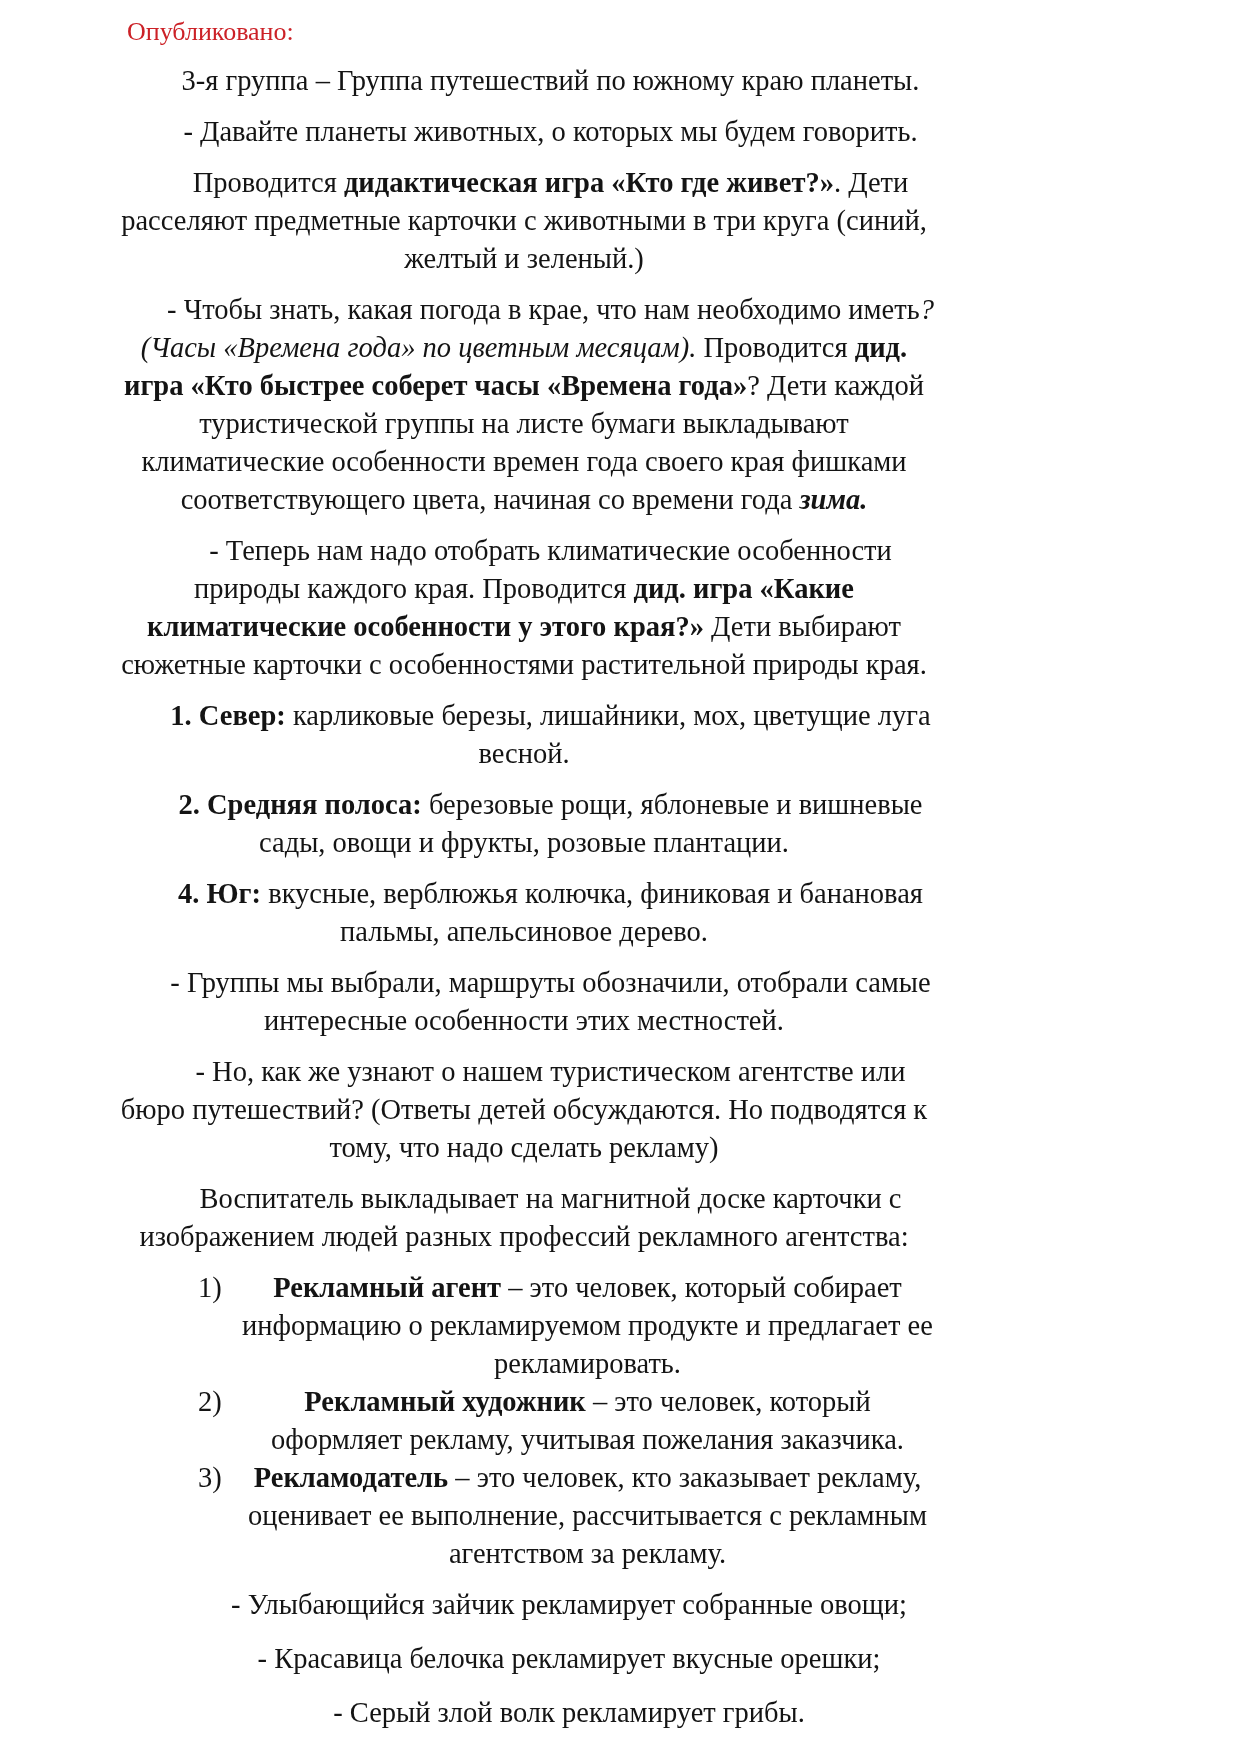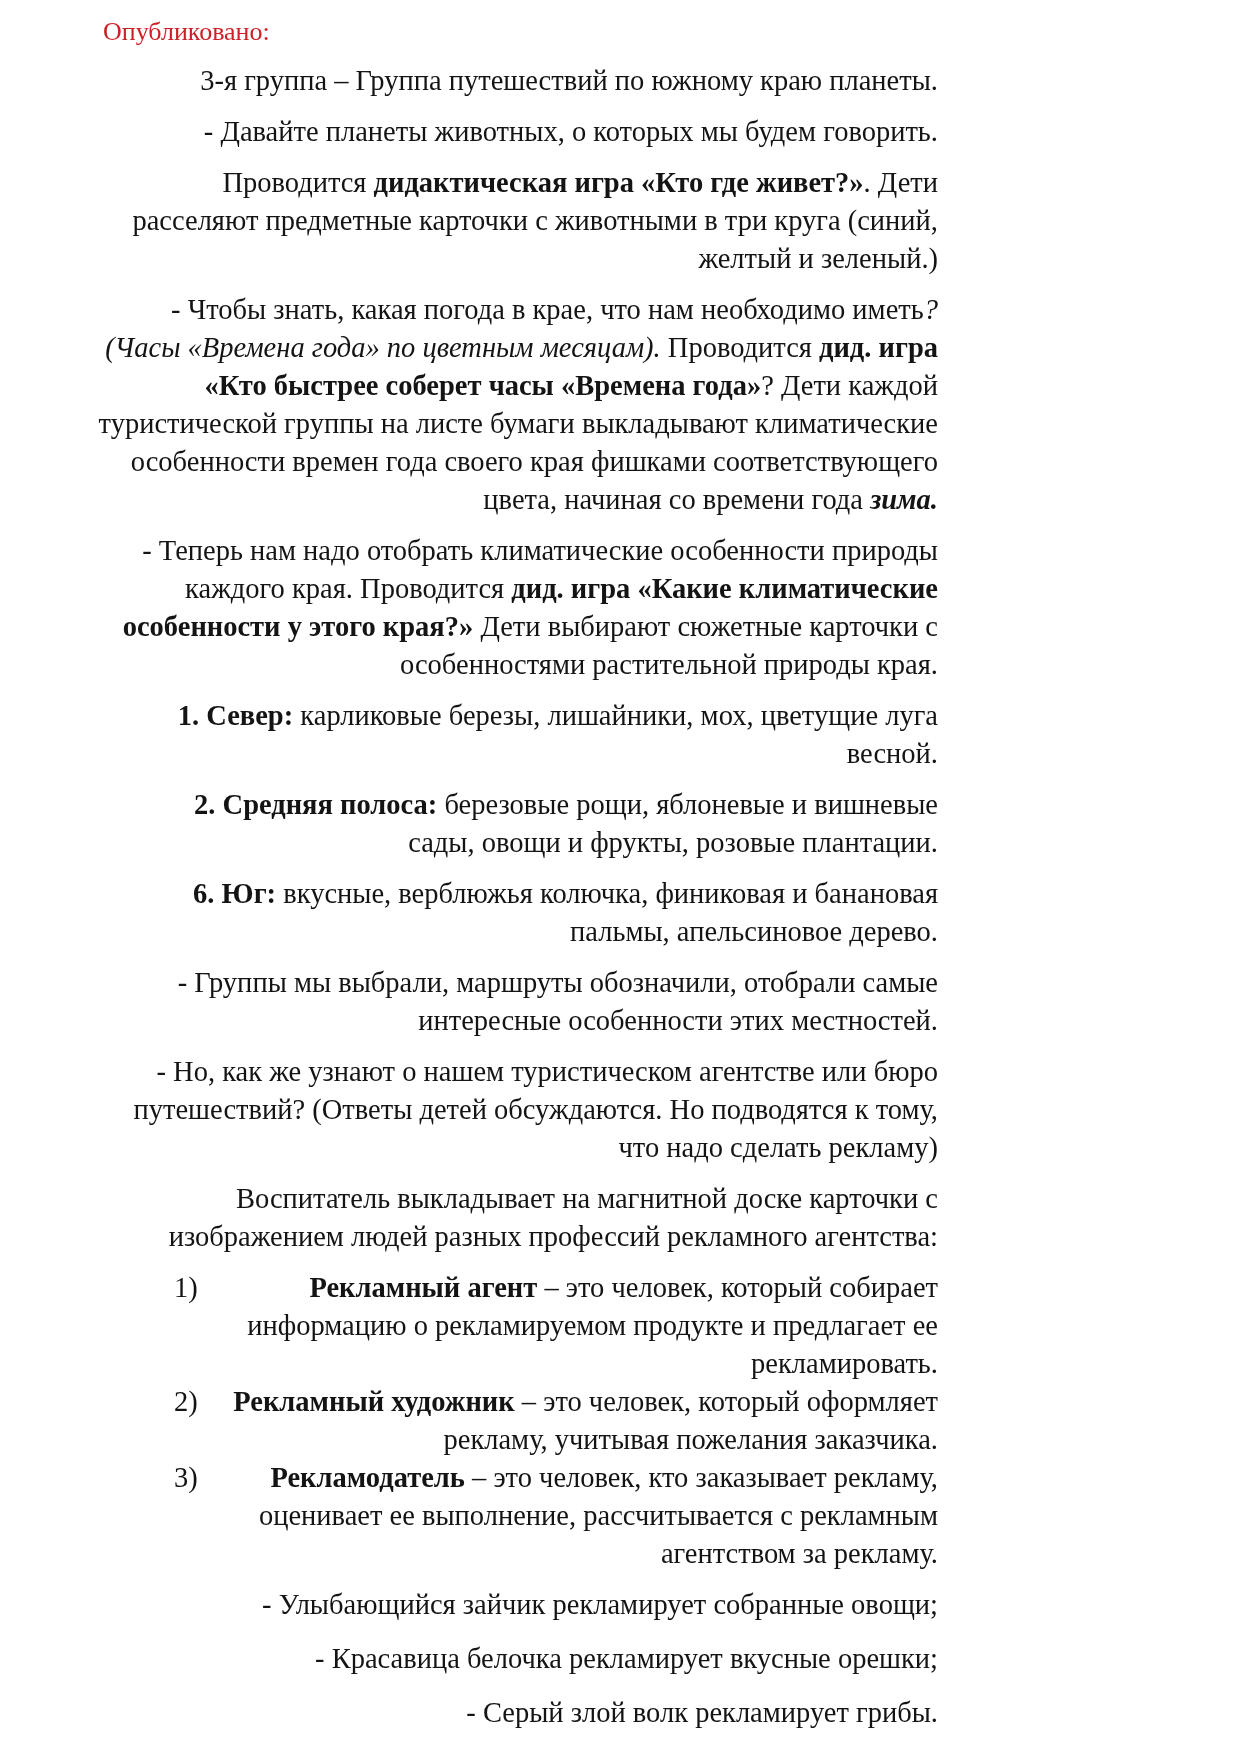--- a/index.html
+++ b/index.html
@@ -4,36 +4,36 @@
 <style>
   html,body { margin:0; padding:0; background:#ffffff; }
   .page {
     position: relative;
     width: 1096px;
     height: 1754px;
     background: #ffffff;
     overflow: hidden;
     font-family: "Liberation Serif", "DejaVu Serif", serif;
     box-sizing: border-box;
-    padding: 16px 158px 0 86px;
+    padding: 16px 158px 0 110px;
     color: #141414;
   }
   .hdr {
     font-size: 26px;
     line-height: 31px;
     margin: 0 0 15px 0;
     white-space: nowrap;
   }
   .hdr .l1 { text-indent: 17px; }
   .hdr-line { margin: 0; }
   .doc-body p {
     font-size: 28.5px;
     line-height: 38px;
     margin: 0 0 13px 0;
-    text-align: right;
+    text-align: center;
   }
   .doc-body p.p     { text-indent: 53px; }
   .doc-body p.li    { padding-left: 127px; margin-bottom: 0; position: relative; text-indent: 0; }
   .doc-body p.li.gap{ margin-bottom: 13px; }
   .doc-body p.loose { text-indent: 90px; margin-bottom: 16px; }
   .marker { position: absolute; left: 88px; top: 0; }
   .b  { font-weight: bold; }
   .i  { font-style: italic; }
   .bi { font-weight: bold; font-style: italic; }
   .url { text-decoration: none; }
@@ -47,21 +47,21 @@
   </div>
 
   <div class="doc-body" style="color: rgb(20, 20, 20);">
       <p class="p"><span>3-я группа – Группа путешествий по южному краю планеты.</span></p>
       <p class="p"><span>- Давайте планеты животных, о которых мы будем говорить.</span></p>
       <p class="p"><span>Проводится </span><span class="b">дидактическая игра «Кто где живет?»</span><span>. Дети расселяют предметные карточки с животными в три круга (синий, желтый и зеленый.)</span></p>
       <p class="p"><span>- Чтобы знать, какая погода в крае, что нам необходимо иметь</span><span class="i">? (Часы «Времена года» по цветным месяцам).</span><span> Проводится </span><span class="b">дид. игра «Кто быстрее соберет часы «Времена года»</span><span>? Дети каждой туристической группы на листе бумаги выкладывают климатические особенности времен года своего края фишками соответствующего цвета, начиная со времени года </span><span class="bi">зима.</span></p>
       <p class="p"><span>- Теперь нам надо отобрать климатические особенности природы каждого края. Проводится </span><span class="b">дид. игра «Какие климатические особенности у этого края?»</span><span> Дети выбирают сюжетные карточки с особенностями растительной природы края.</span></p>
       <p class="p"><span class="b">1. Север:</span><span> карликовые березы, лишайники, мох, цветущие луга весной.</span></p>
       <p class="p"><span class="b">2. Средняя полоса:</span><span> березовые рощи, яблоневые и вишневые сады, овощи и фрукты, розовые плантации.</span></p>
-      <p class="p"><span class="b">6. Юг:</span><span> вкусные, верблюжья колючка, финиковая и банановая пальмы, апельсиновое дерево.</span></p>
+      <p class="p"><span class="b">4. Юг:</span><span> вкусные, верблюжья колючка, финиковая и банановая пальмы, апельсиновое дерево.</span></p>
       <p class="p"><span>- Группы мы выбрали, маршруты обозначили, отобрали самые интересные особенности этих местностей.</span></p>
       <p class="p"><span>- Но, как же узнают о нашем туристическом агентстве или бюро путешествий? (Ответы детей обсуждаются. Но подводятся к тому, что надо сделать рекламу)</span></p>
       <p class="p"><span>Воспитатель выкладывает на магнитной доске карточки с изображением людей разных профессий рекламного агентства:</span></p>
       <p class="li"><span class="marker">1)</span><span class="b">Рекламный агент</span><span> – это человек, который собирает информацию о рекламируемом продукте и предлагает ее рекламировать.</span></p>
       <p class="li"><span class="marker">2)</span><span class="b">Рекламный художник</span><span> – это человек, который оформляет рекламу, учитывая пожелания заказчика.</span></p>
       <p class="li gap"><span class="marker">3)</span><span class="b">Рекламодатель</span><span> – это человек, кто заказывает рекламу, оценивает ее выполнение, рассчитывается с рекламным агентством за рекламу.</span></p>
       <p class="loose"><span>- Улыбающийся зайчик рекламирует собранные овощи;</span></p>
       <p class="loose"><span>- Красавица белочка рекламирует вкусные орешки;</span></p>
       <p class="loose"><span>- Серый злой волк рекламирует грибы.</span></p>
     </div>

